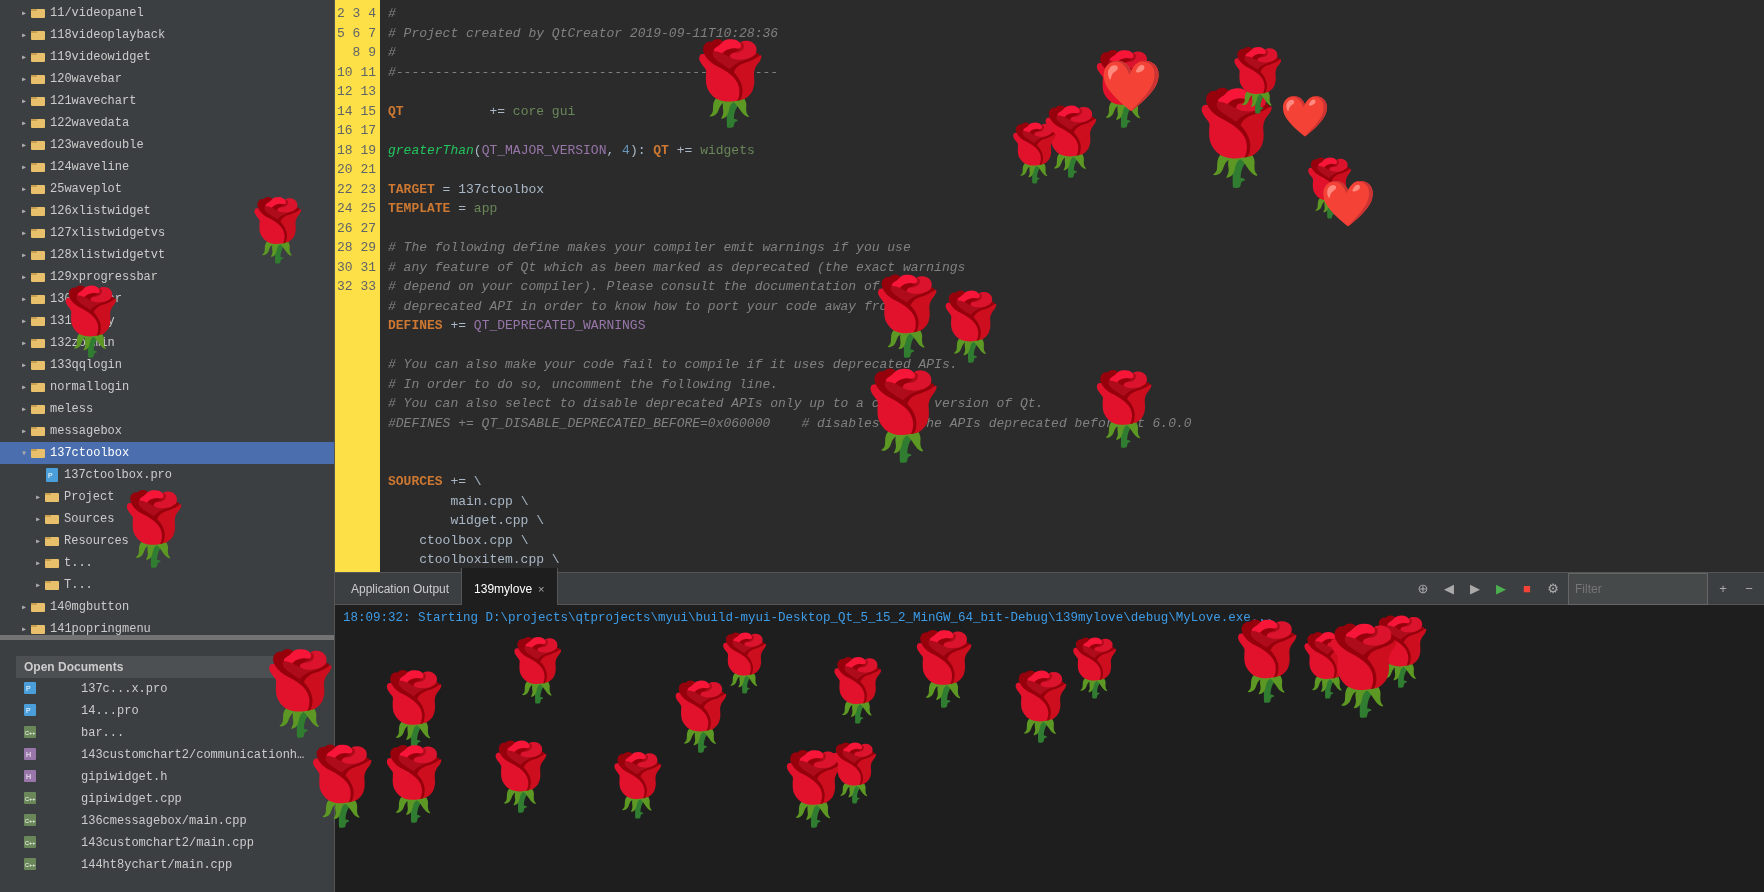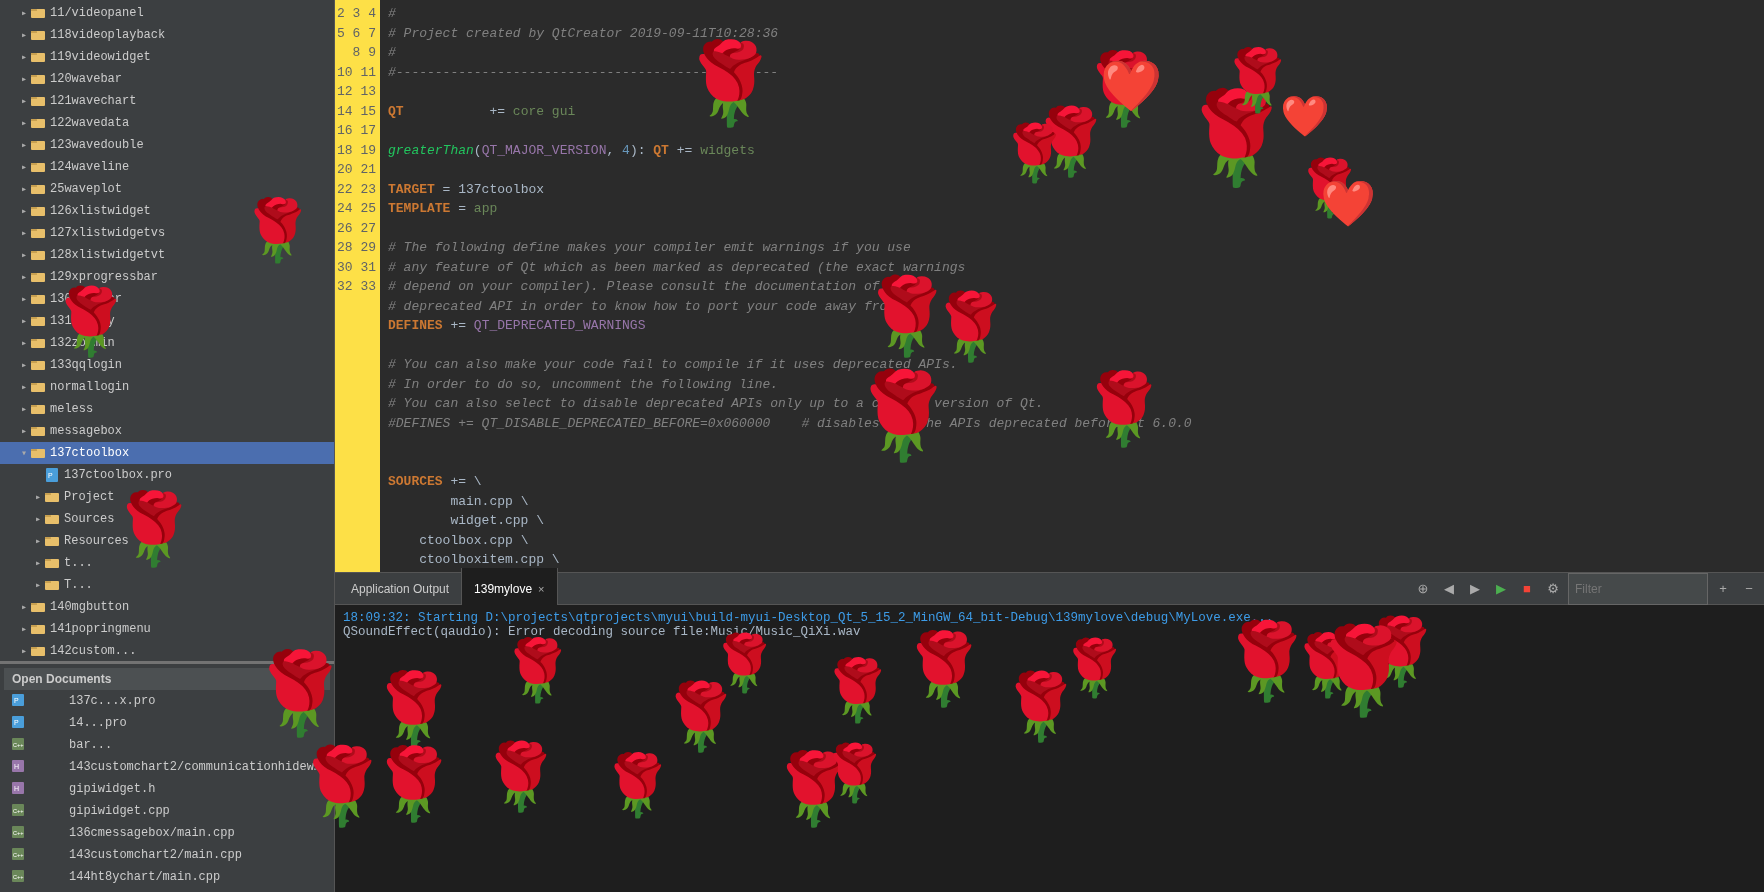--- a/index.html
+++ b/index.html
@@ -67,22 +67,22 @@
     }
     .tree-item .label {
       font-size: 12px;
       overflow: hidden;
       text-overflow: ellipsis;
     }
 
     
     #open-docs {
       background: #3c3f41;
-      border-top: 3px solid #737373;
-      padding: 4px;
+      border-top: 5px solid #737373;
+      padding: 16px;
     }
     #open-docs-header {
       background: #4c5052;
       padding: 4px 8px;
       font-size: 12px;
       color: #ccc;
       font-family: Arial, sans-serif;
       font-weight: bold;
     }
     #open-docs-list {
@@ -759,21 +759,20 @@
         <button class="toolbar-btn" style="color:#4caf50;">▶</button>
         <button class="toolbar-btn" style="color:#f44336;">■</button>
         <button class="toolbar-btn">⚙</button>
         <input class="filter-input" type="text" placeholder="Filter" style="">
         <button class="toolbar-btn">+</button>
         <button class="toolbar-btn">−</button>
       </div>
     </div>
     <div id="output-content">
       <div class="output-line-blue">18:09:32: Starting D:\projects\qtprojects\myui\build-myui-Desktop_Qt_5_15_2_MinGW_64_bit-Debug\139mylove\debug\MyLove.exe...</div>
-      <div class="output-line-normal">QSoundEffect(qaudio): Error decoding source file:Music/Music_QiXi.wav</div>
     </div>
   </div>
 </div>
 
 <div class="rose-emoji" style="left: 680px; top: 50px; font-size: 80px;">🌹</div>
 <div class="rose-emoji" style="left: 1080px; top: 60px; font-size: 70px;">🌹</div>
 <div class="rose-emoji" style="left: 1180px; top: 100px; font-size: 90px;">🌹</div>
 <div class="rose-emoji" style="left: 1220px; top: 55px; font-size: 60px;">🌹</div>
 <div class="rose-emoji" style="left: 1030px; top: 115px; font-size: 65px;">🌹</div>
 <div class="rose-emoji" style="left: 1295px; top: 165px; font-size: 55px;">🌹</div>

